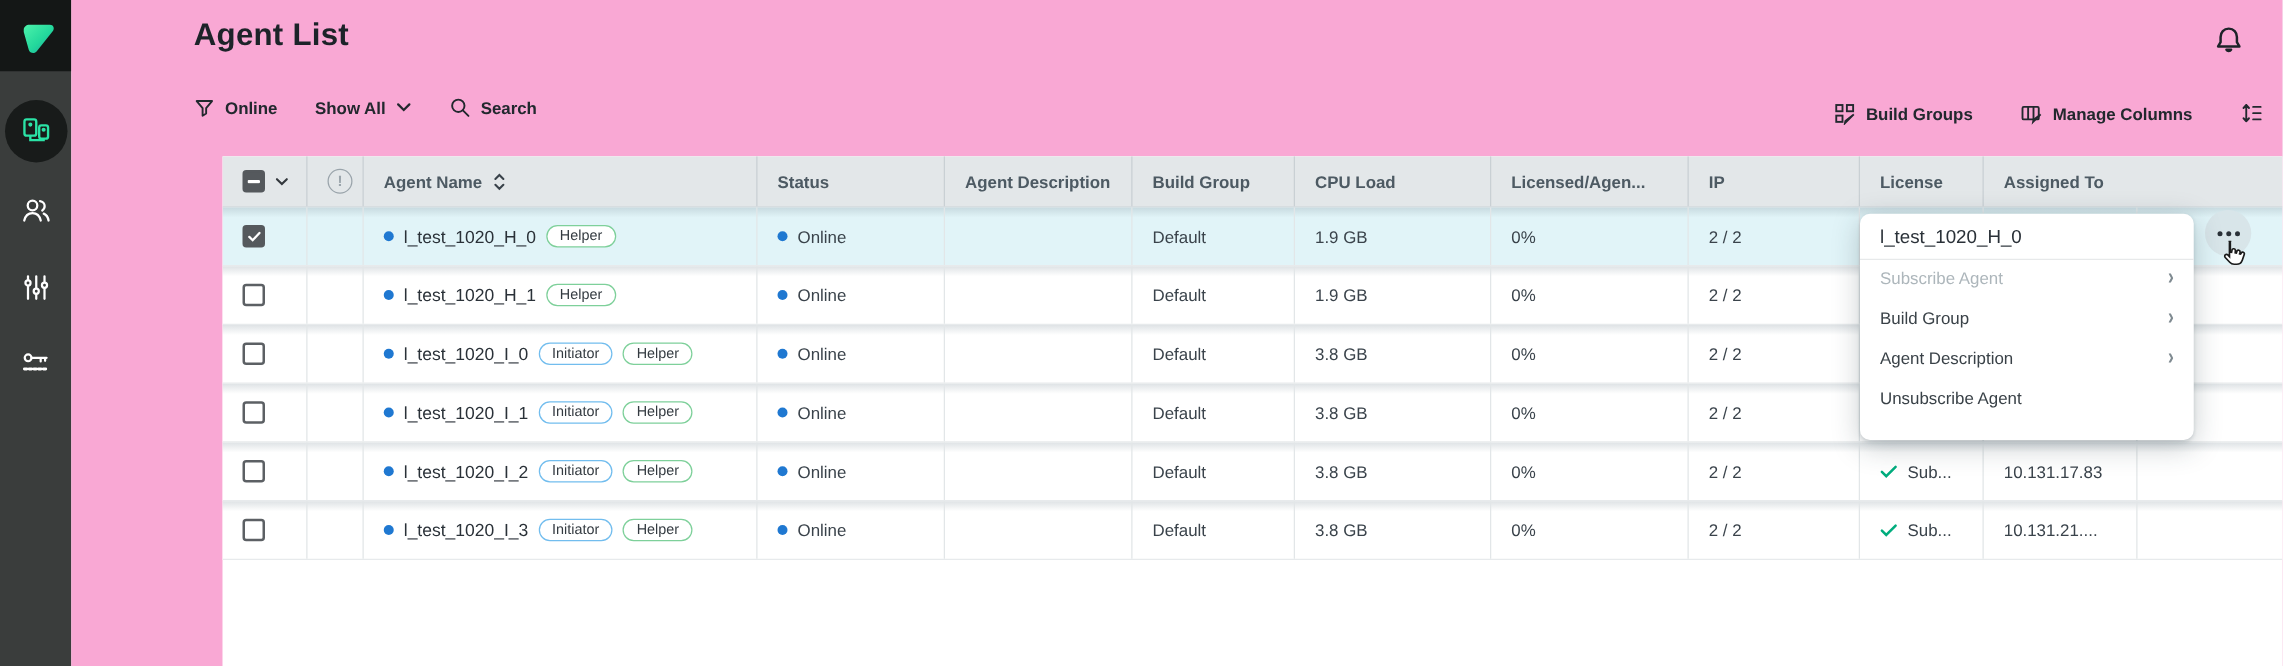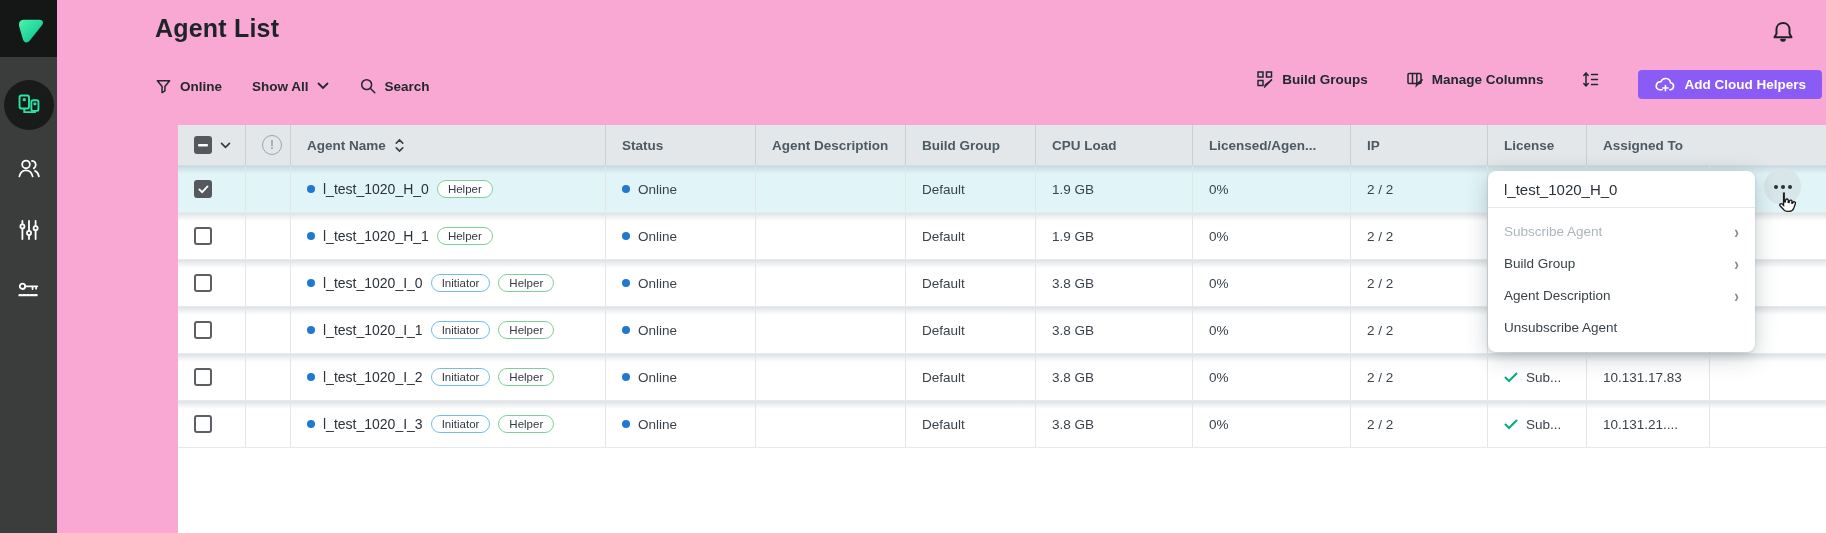--- a/index.html
+++ b/index.html
@@ -15,21 +15,21 @@
     display:flex; align-items:center; justify-content:center; }
 
   
   .main { position:absolute; left:57px; top:0; right:0; bottom:0; background:#f9a8d4; }
   .page-title { position:absolute; left:98px; top:14px; font-size:25px; font-weight:700;
     color:#1d2329; letter-spacing:.2px; }
   .bell { position:absolute; left:1712px; top:18px; width:28px; height:28px; }
 
   
   .toolbar-left { position:absolute; left:98px; top:72px; height:28px; display:flex; align-items:center; gap:30px; }
-  .toolbar-right { position:absolute; right:4px; top:70px; height:30px; display:flex; align-items:flex-start; gap:38px; }
+  .toolbar-right { position:absolute; right:15px; top:70px; height:30px; display:flex; align-items:flex-end; gap:38px; }
   .tool-btn { display:flex; align-items:center; gap:8px; font-size:13.5px; color:#22282e; font-weight:600; cursor:pointer; }
   .primary-btn { display:flex; align-items:center; gap:9px; background:#8a5cf5; color:#fff;
     font-size:13.5px; font-weight:700; border:none; border-radius:4px; height:29px; padding:0 16px; cursor:pointer; }
 
   
   .table-card { position:absolute; left:121px; top:125px; right:0; bottom:0; background:#fff; overflow:hidden; }
   .cols { display:grid; grid-template-columns:67px 45px 315px 150px 150px 130px 157px 158px 137px 99px 123px 200px; }
   .thead { height:41px; background:#e3e7e9; border-bottom:1px solid #d4dadd; }
   .th { display:flex; align-items:center; padding-left:16px; font-size:13.5px; font-weight:700;
     color:#4d5a63; gap:8px; overflow:hidden; white-space:nowrap; }
@@ -57,21 +57,21 @@
 
   
   .ellipsis-btn { position:absolute; left:1707px; top:168px; width:37px; height:37px; border-radius:50%;
     background:#d8e5e9; display:flex; align-items:center; justify-content:center; gap:3px; cursor:pointer; }
   .ellipsis-btn i { width:4px; height:4px; border-radius:50%; background:#2a3138; }
 
   .popup { position:absolute; left:1431px; top:171px; width:267px; background:#fff; border-radius:8px;
     box-shadow:0 5px 22px rgba(35,55,65,.25), 0 1px 3px rgba(35,55,65,.15); z-index:10; }
   .popup-title { padding:10px 16px 9px; font-size:15px; color:#2a3138; border-bottom:1px solid #e7e9ea; }
   .popup-items { padding:7px 0 9px; }
-  .menu-item { height:32px; display:flex; align-items:center; justify-content:space-between;
+  .menu-item { height:32px; display:flex; justify-content:space-between;
     padding:0 16px; font-size:13.5px; color:#3a4248; cursor:pointer; }
   .menu-item .chev { color:#7f8a91; font-size:14px; font-weight:700; transform:scaleY(1.3); }
   .menu-item.disabled { color:#adb6bb; cursor:default; }
 
   .cursor { position:absolute; left:1716px; top:188px; z-index:20; pointer-events:none; }
 
   svg { display:block; }
 </style>
 </head>
 <body>
@@ -179,27 +179,20 @@
         <path d="M16.5 9.5 L11.5 14.5 l-1 1 .3-1.6 Z" fill="#22282e"></path>
       </svg>
       <span>Manage Columns</span>
     </div>
     <div class="tool-btn">
       <svg width="19" height="19" viewBox="0 0 19 19" fill="none" stroke="#22282e" stroke-width="1.5" stroke-linecap="round">
         <path d="M5 3 v13 M5 3 l-2.2 2.4 M5 3 l2.2 2.4 M5 16 l-2.2-2.4 M5 16 l2.2-2.4"></path>
         <path d="M10.5 4.5 h6 M10.5 9.5 h6 M10.5 14.5 h6"></path>
       </svg>
     </div>
-    <button class="primary-btn">
-      <svg width="21" height="16" viewBox="0 0 22 16" fill="none" stroke="#fff" stroke-width="1.7" stroke-linecap="round">
-        <path d="M16.5 13 h.3 a3.7 3.7 0 0 0 .6-7.35 A5.3 5.3 0 0 0 7.2 4.6 A4.3 4.3 0 0 0 5.5 13 h3"></path>
-        <path d="M12 8.5 v5.5 M9.2 11.2 h5.6"></path>
-      </svg>
-      <span>Add Cloud Helpers</span>
-    </button>
   </div>
 
   <div class="table-card">
     <div class="thead cols">
       <div class="th">
         <div class="checkbox dark">
           <svg width="10" height="3" viewBox="0 0 10 3">
               <rect width="10" height="2.6" rx="1" fill="#fff"></rect>
             </svg>
         </div>

